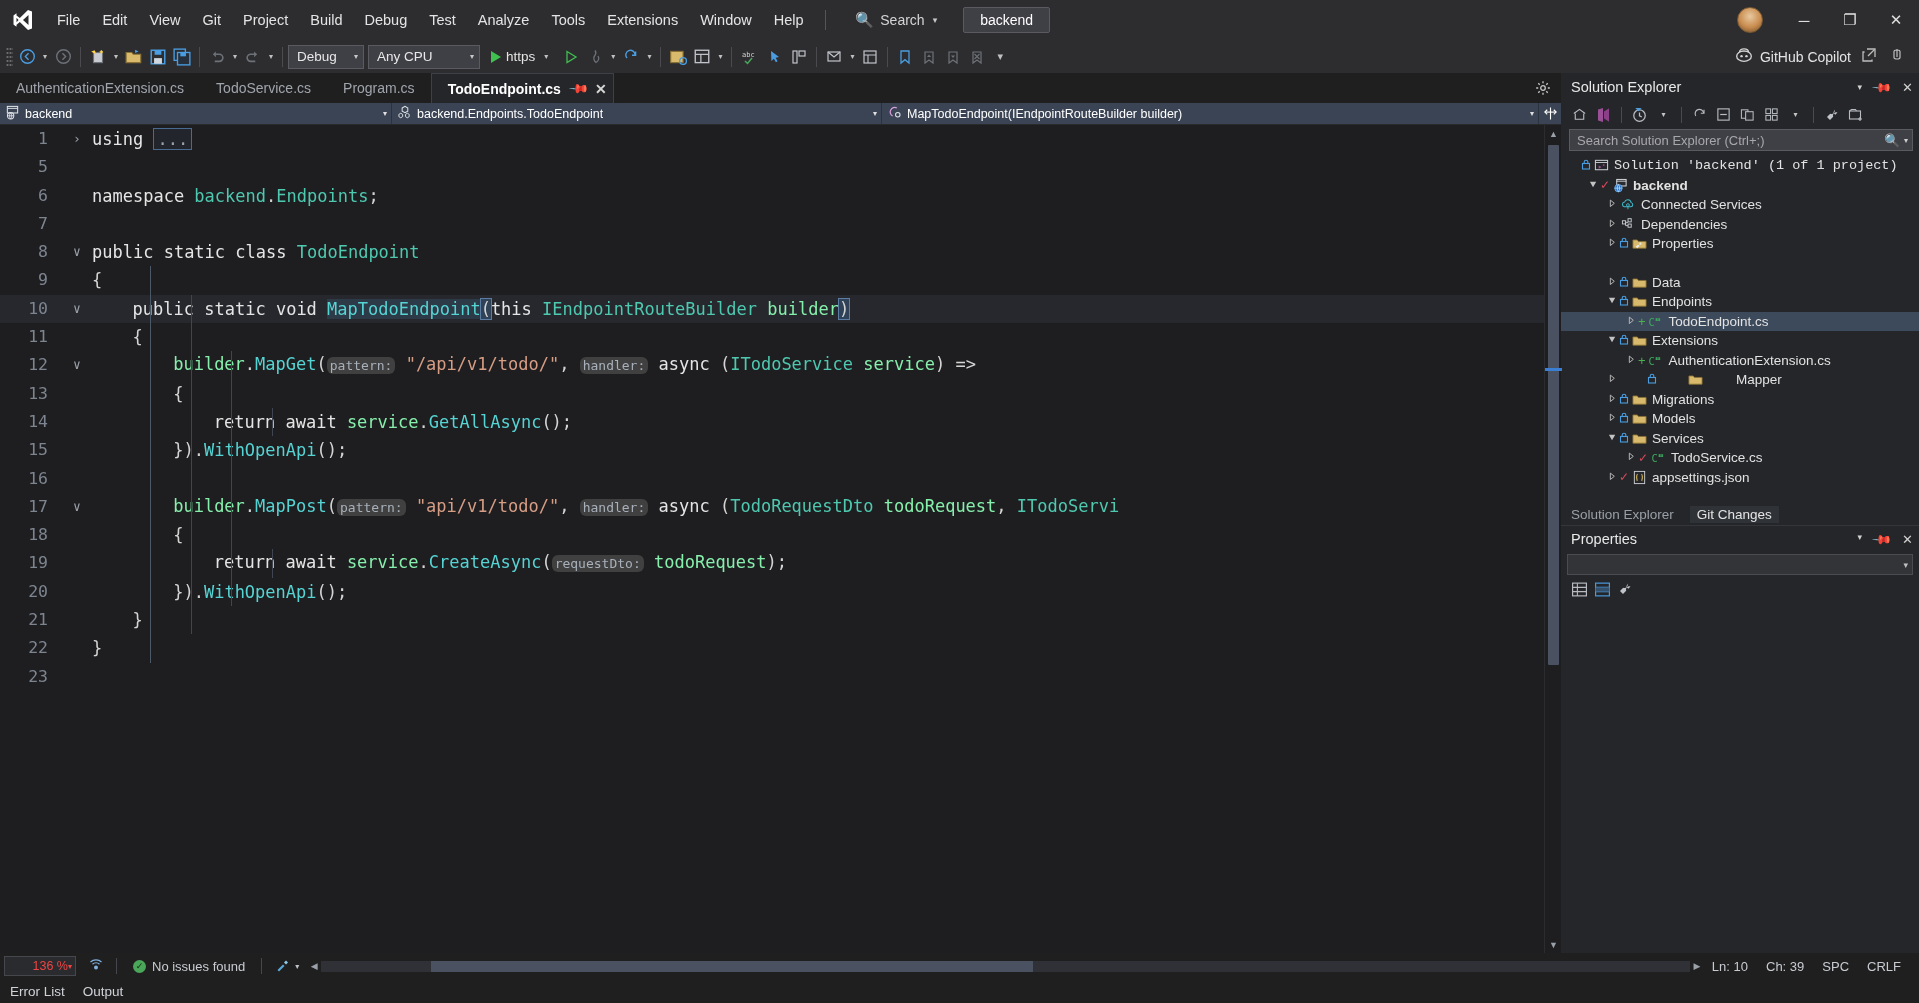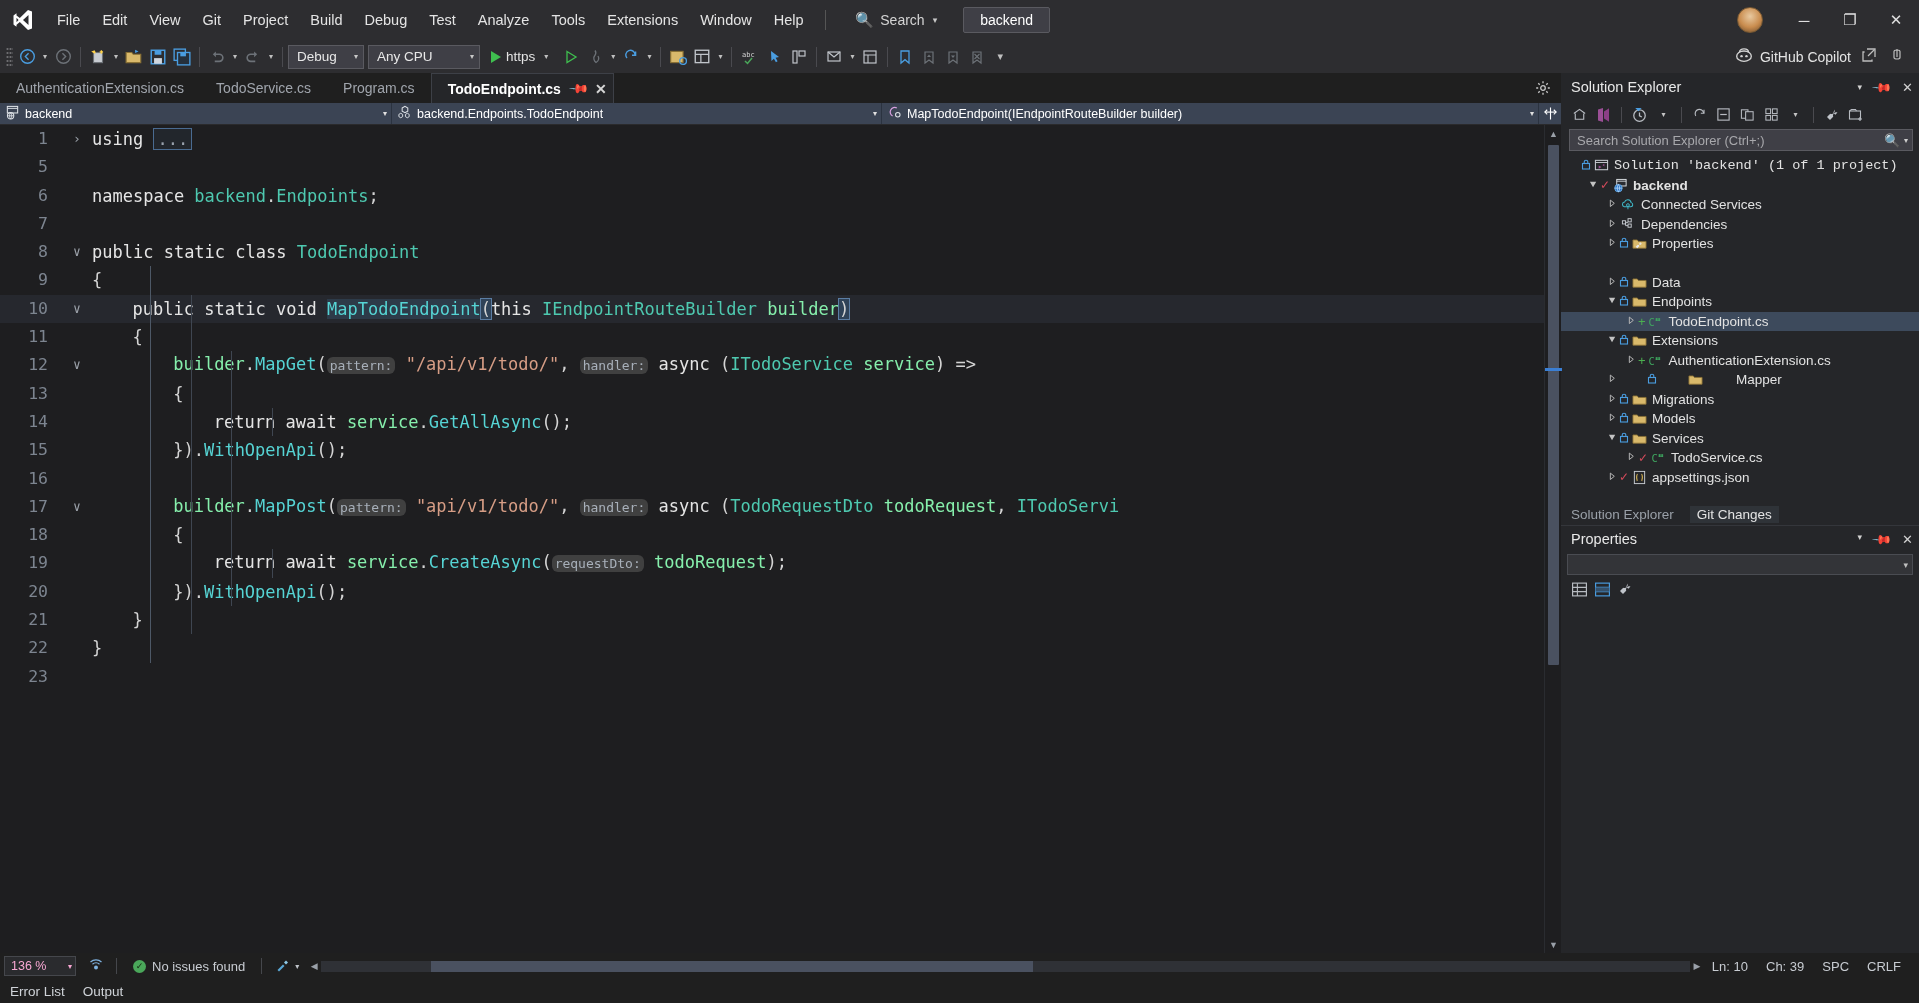--- a/index.html
+++ b/index.html
@@ -213,22 +213,22 @@
   .props-toolbar { height: 28px; display: flex; align-items: center; gap: 6px; padding: 0 10px; flex-shrink: 0; }
   .props-body { flex: 1; background: #252629; }
 
   
   .statusbar {
     height: 26px; display: flex; align-items: center; flex-shrink: 0;
     background: #1f1f1f; font-size: 13px; color: #c8ccd2;
   }
   .zoom-combo {
     width: 72px; height: 20px; margin-left: 4px; background: #2a2b2e; border: 1px solid #45474c;
-    display: flex; align-items: center; justify-content: space-between; padding: 0 3px 0 6px;
-    font-size: 12.5px; color: #f9a8d4;
+    display: flex; align-items: center; justify-content: flex-end; padding: 0 3px 0 6px;
+    font-size: 12.5px; color: #ef4444;
   }
   .sb-sep { width: 1px; height: 16px; background: #45474c; margin: 0 12px; }
   .sb-item { display: flex; align-items: center; gap: 6px; padding: 0 4px; }
   .ok-dot { width: 13px; height: 13px; border-radius: 50%; background: #4aa75a;
             display: flex; align-items: center; justify-content: center; color: #13260f; font-size: 9px; }
   .sb-right { margin-left: auto; display: flex; align-items: center; }
   .sb-right .c { padding: 0 18px 0 0; }
   .sb-hscroll { flex: 1; height: 14px; margin: 0 8px; display: flex; align-items: center; }
   .sb-hbar { flex: 1; height: 11px; background: #2f3136; position: relative; }
   .sb-hthumb { position: absolute; left: 8%; width: 44%; top: 0; height: 11px; background: #4a5160; }

